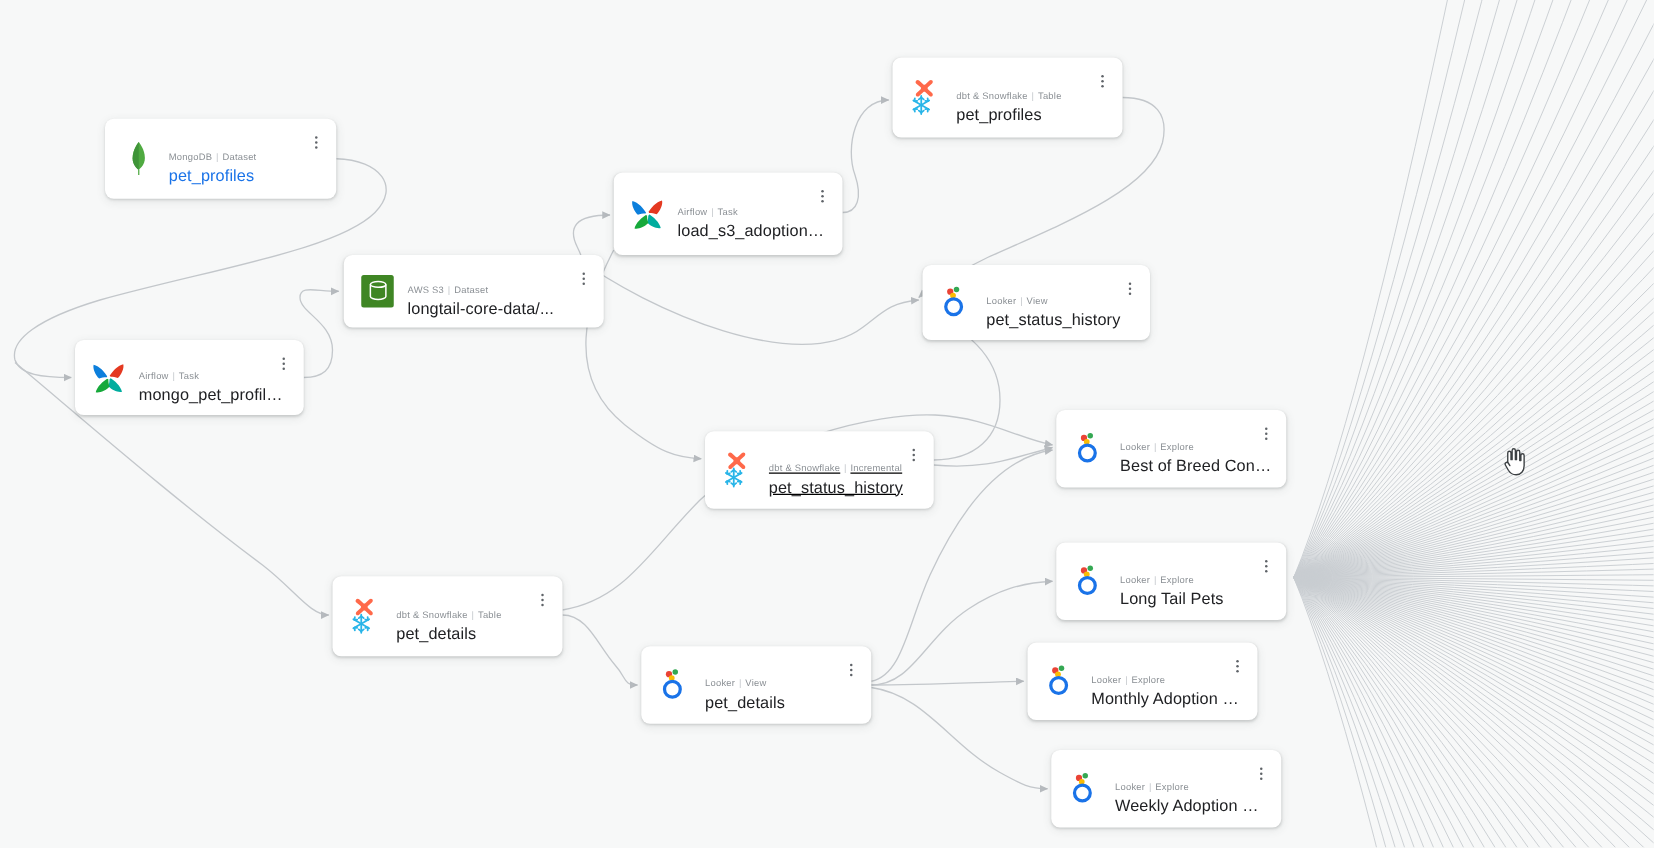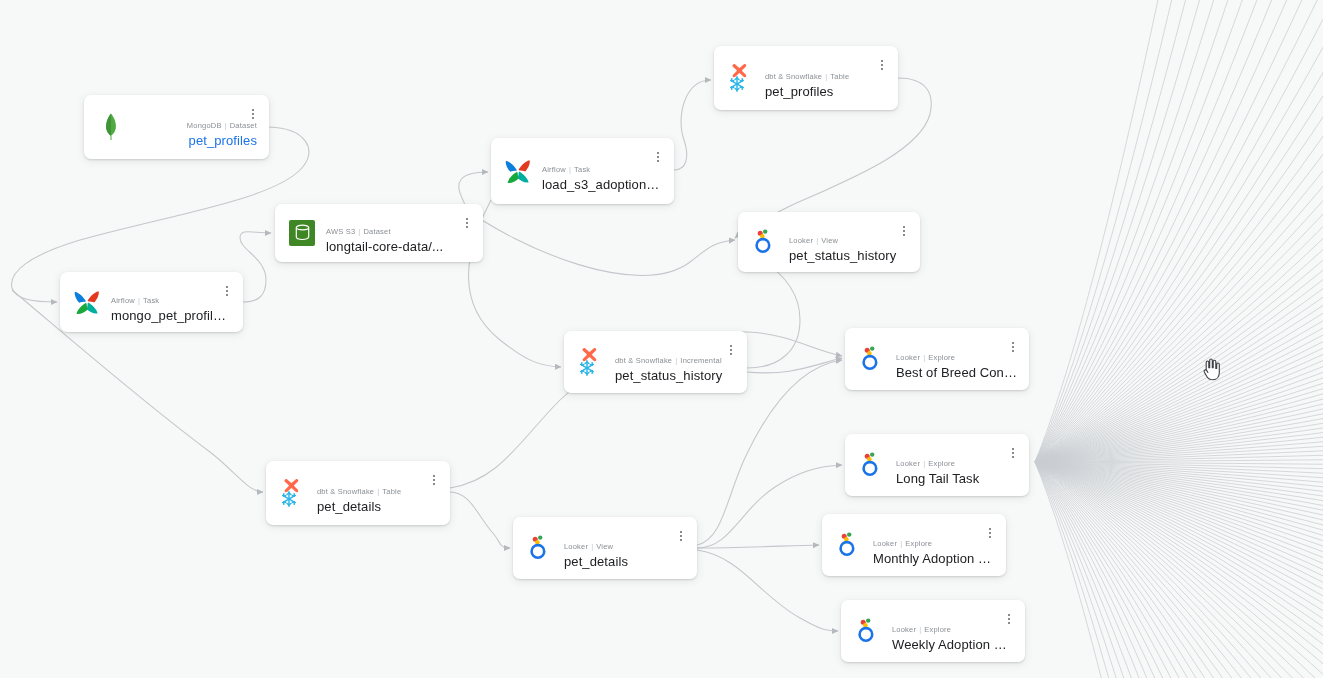--- a/index.html
+++ b/index.html
@@ -279,21 +279,21 @@
 
       <path d="M697,548 C740,548 780,546 819,545"></path>
 
       <path d="M697,550 C740,556 760,596 800,618 C818,628 824,631 838,631"></path>
 
       <path d="M697,545 C722,540 726,500 744,460 C768,408 800,366 842,360"></path>
     </g>
   </svg>
 
   <div id="nodes">
-      <div class="node" style="left: 84px; top: 95px; width: 185px; height: 64px; text-align: right;">
+      <div class="node" style="left: 84px; top: 95px; width: 185px; height: 64px;">
         <span class="node-icon ic-mongo">
           <svg width="16" height="28" viewBox="0 0 16 28">
             <path d="M8 0.5C8 0.5 12.9 6.2 12.9 13.2c0 5.4-3.3 8.2-4.4 9.1l-.5.4-.5-.4c-1.1-.9-4.4-3.7-4.4-9.1C3.1 6.2 8 .5 8 .5z" fill="#4faa41"></path>
             <path d="M8 0.5v22.6l-.5-.4c-1.1-.9-4.4-3.7-4.4-9.1C3.1 6.2 8 .5 8 .5z" fill="#3f9438"></path>
             <rect x="7.5" y="22.6" width="1" height="4.4" fill="#4faa41"></rect>
           </svg>
         </span>
         <div class="node-body">
           <div class="node-meta"><span>MongoDB</span><span class="sep">|</span><span>Dataset</span></div>
           <div class="node-title link">pet_profiles</div>
@@ -410,21 +410,21 @@
         <div class="node-body">
           <div class="node-meta"><span>Looker</span><span class="sep">|</span><span>View</span></div>
           <div class="node-title">pet_status_history</div>
         </div>
         <div class="kebab">
           <i></i>
           <i></i>
           <i></i>
         </div>
       </div>
-      <div class="node" style="left: 564px; top: 331px; width: 183px; height: 62px;">
+      <div class="node" style="left: 564px; top: 345px; width: 183px; height: 62px; text-decoration: underline;">
         <span class="node-icon ic-dbtsnow">
           <span class="dbt"><svg width="19" height="19" viewBox="0 0 20 20">
               <path d="M3.2 2.6c.6-.7 1.7-.7 2.4-.1l3.6 3.4c.4.4 1.1.4 1.5 0l3.6-3.4c.7-.6 1.8-.6 2.4.1.6.7.5 1.8-.2 2.4l-3.5 3.3c-.4.4-.4 1.1 0 1.5l3.5 3.3c.7.6.8 1.7.2 2.4-.6.7-1.7.7-2.4.1l-3.6-3.4c-.4-.4-1.1-.4-1.5 0l-3.6 3.4c-.7.6-1.8.6-2.4-.1-.6-.7-.5-1.8.2-2.4l3.5-3.3c.4-.4.4-1.1 0-1.5L3 5c-.7-.6-.4-1.7.2-2.4z" fill="#ff694a"></path>
             </svg></span>
           <span class="snow"><svg width="18" height="18" viewBox="0 0 20 20">
               <g stroke="#29b5e8" stroke-width="1.6" stroke-linecap="round">
                 <line x1="10" y1="2" x2="10" y2="18"></line>
                 <line x1="3" y1="6" x2="17" y2="14"></line>
                 <line x1="3" y1="14" x2="17" y2="6"></line>
                 <line x1="10" y1="3.4" x2="7.8" y2="5"></line>
@@ -529,21 +529,21 @@
         <span class="node-icon ic-looker">
           <svg width="24" height="28" viewBox="0 0 24 28">
             <circle cx="7.2" cy="5.3" r="2.5" fill="#ea4335"></circle>
             <circle cx="12.2" cy="3.6" r="2.2" fill="#34a853"></circle>
             <circle cx="9.4" cy="8.4" r="2.3" fill="#fbbc04"></circle>
             <circle cx="9.9" cy="17.4" r="6.3" fill="none" stroke="#1a73e8" stroke-width="2.6"></circle>
           </svg>
         </span>
         <div class="node-body">
           <div class="node-meta"><span>Looker</span><span class="sep">|</span><span>Explore</span></div>
-          <div class="node-title">Long Tail Task</div>
+          <div class="node-title">Long Tail Pets</div>
         </div>
         <div class="kebab">
           <i></i>
           <i></i>
           <i></i>
         </div>
       </div>
       <div class="node" style="left: 822px; top: 514px; width: 184px; height: 62px;">
         <span class="node-icon ic-looker">
           <svg width="24" height="28" viewBox="0 0 24 28">

